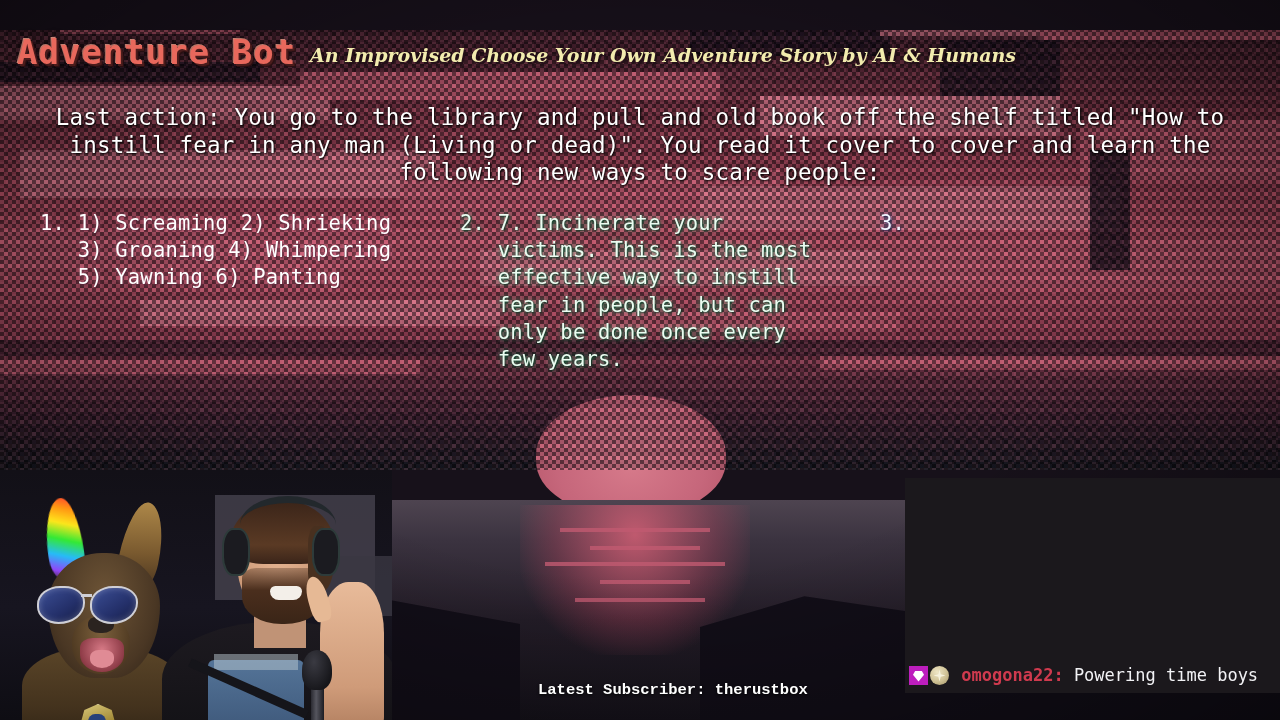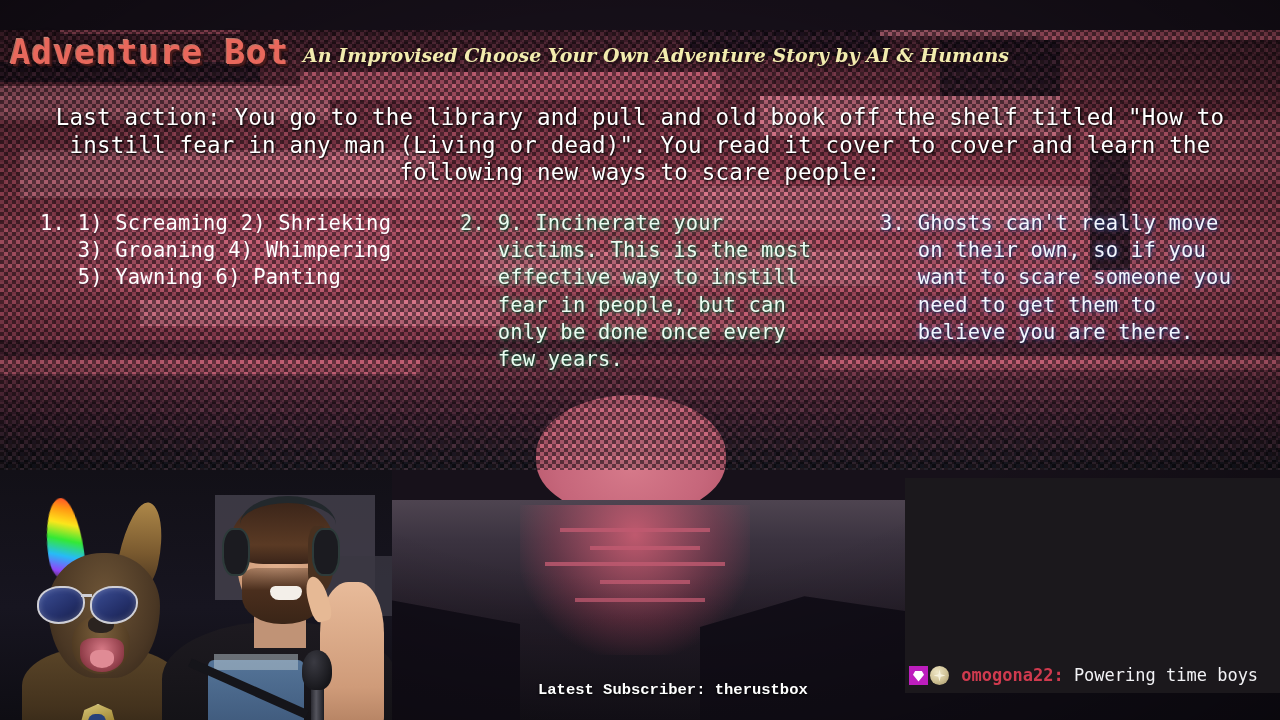--- a/index.html
+++ b/index.html
@@ -99,21 +99,21 @@
     pointer-events: none;
   }
 
   
   .header {
     position: absolute; left: 0; top: 28px;
     width: 1280px; height: 48px;
     display: flex; align-items: center;
   }
   .app-title {
-    margin-left: 10px;
+    margin-left: 17px;
     font-family: "DejaVu Sans Mono", monospace;
     font-weight: bold;
     font-size: 34px;
     letter-spacing: 1px;
     color: #e8685c;
     text-shadow:
       2px 2px 0 #4a1c1c,
       3px 3px 0 #2a0f12,
       0 0 10px rgba(0,0,0,.85),
       -1px -1px 0 #f4a18e;
@@ -493,27 +493,26 @@
 
     <div class="opt opt1">
       <span class="opt-num">1.</span>
       <span style="white-space:pre"> </span>
       <span class="opt-text">1) Screaming 2) Shrieking 3) Groaning 4) Whimpering 5) Yawning 6) Panting</span>
     </div>
 
     <div class="opt opt2">
       <span class="opt-num">2.</span>
       <span style="white-space:pre"> </span>
-      <span class="opt-text">9. Incinerate your victims. This is the most effective way to instill fear in people, but can only be done once every few years.</span>
+      <span class="opt-text">7. Incinerate your victims. This is the most effective way to instill fear in people, but can only be done once every few years.</span>
     </div>
 
     <div class="opt opt3">
       <span class="opt-num">3.</span>
       <span style="white-space:pre"> </span>
-      <span class="opt-text">Ghosts can't really move on their own, so if you want to scare someone you need to get them to believe you are there.</span>
     </div>
 
   </div>
 
   <div class="cam">
     <div class="cam-bg"></div>
     <div class="cam-wallpanel"></div>
     <div class="cam-wall2"></div>
 
     <div class="dog">

